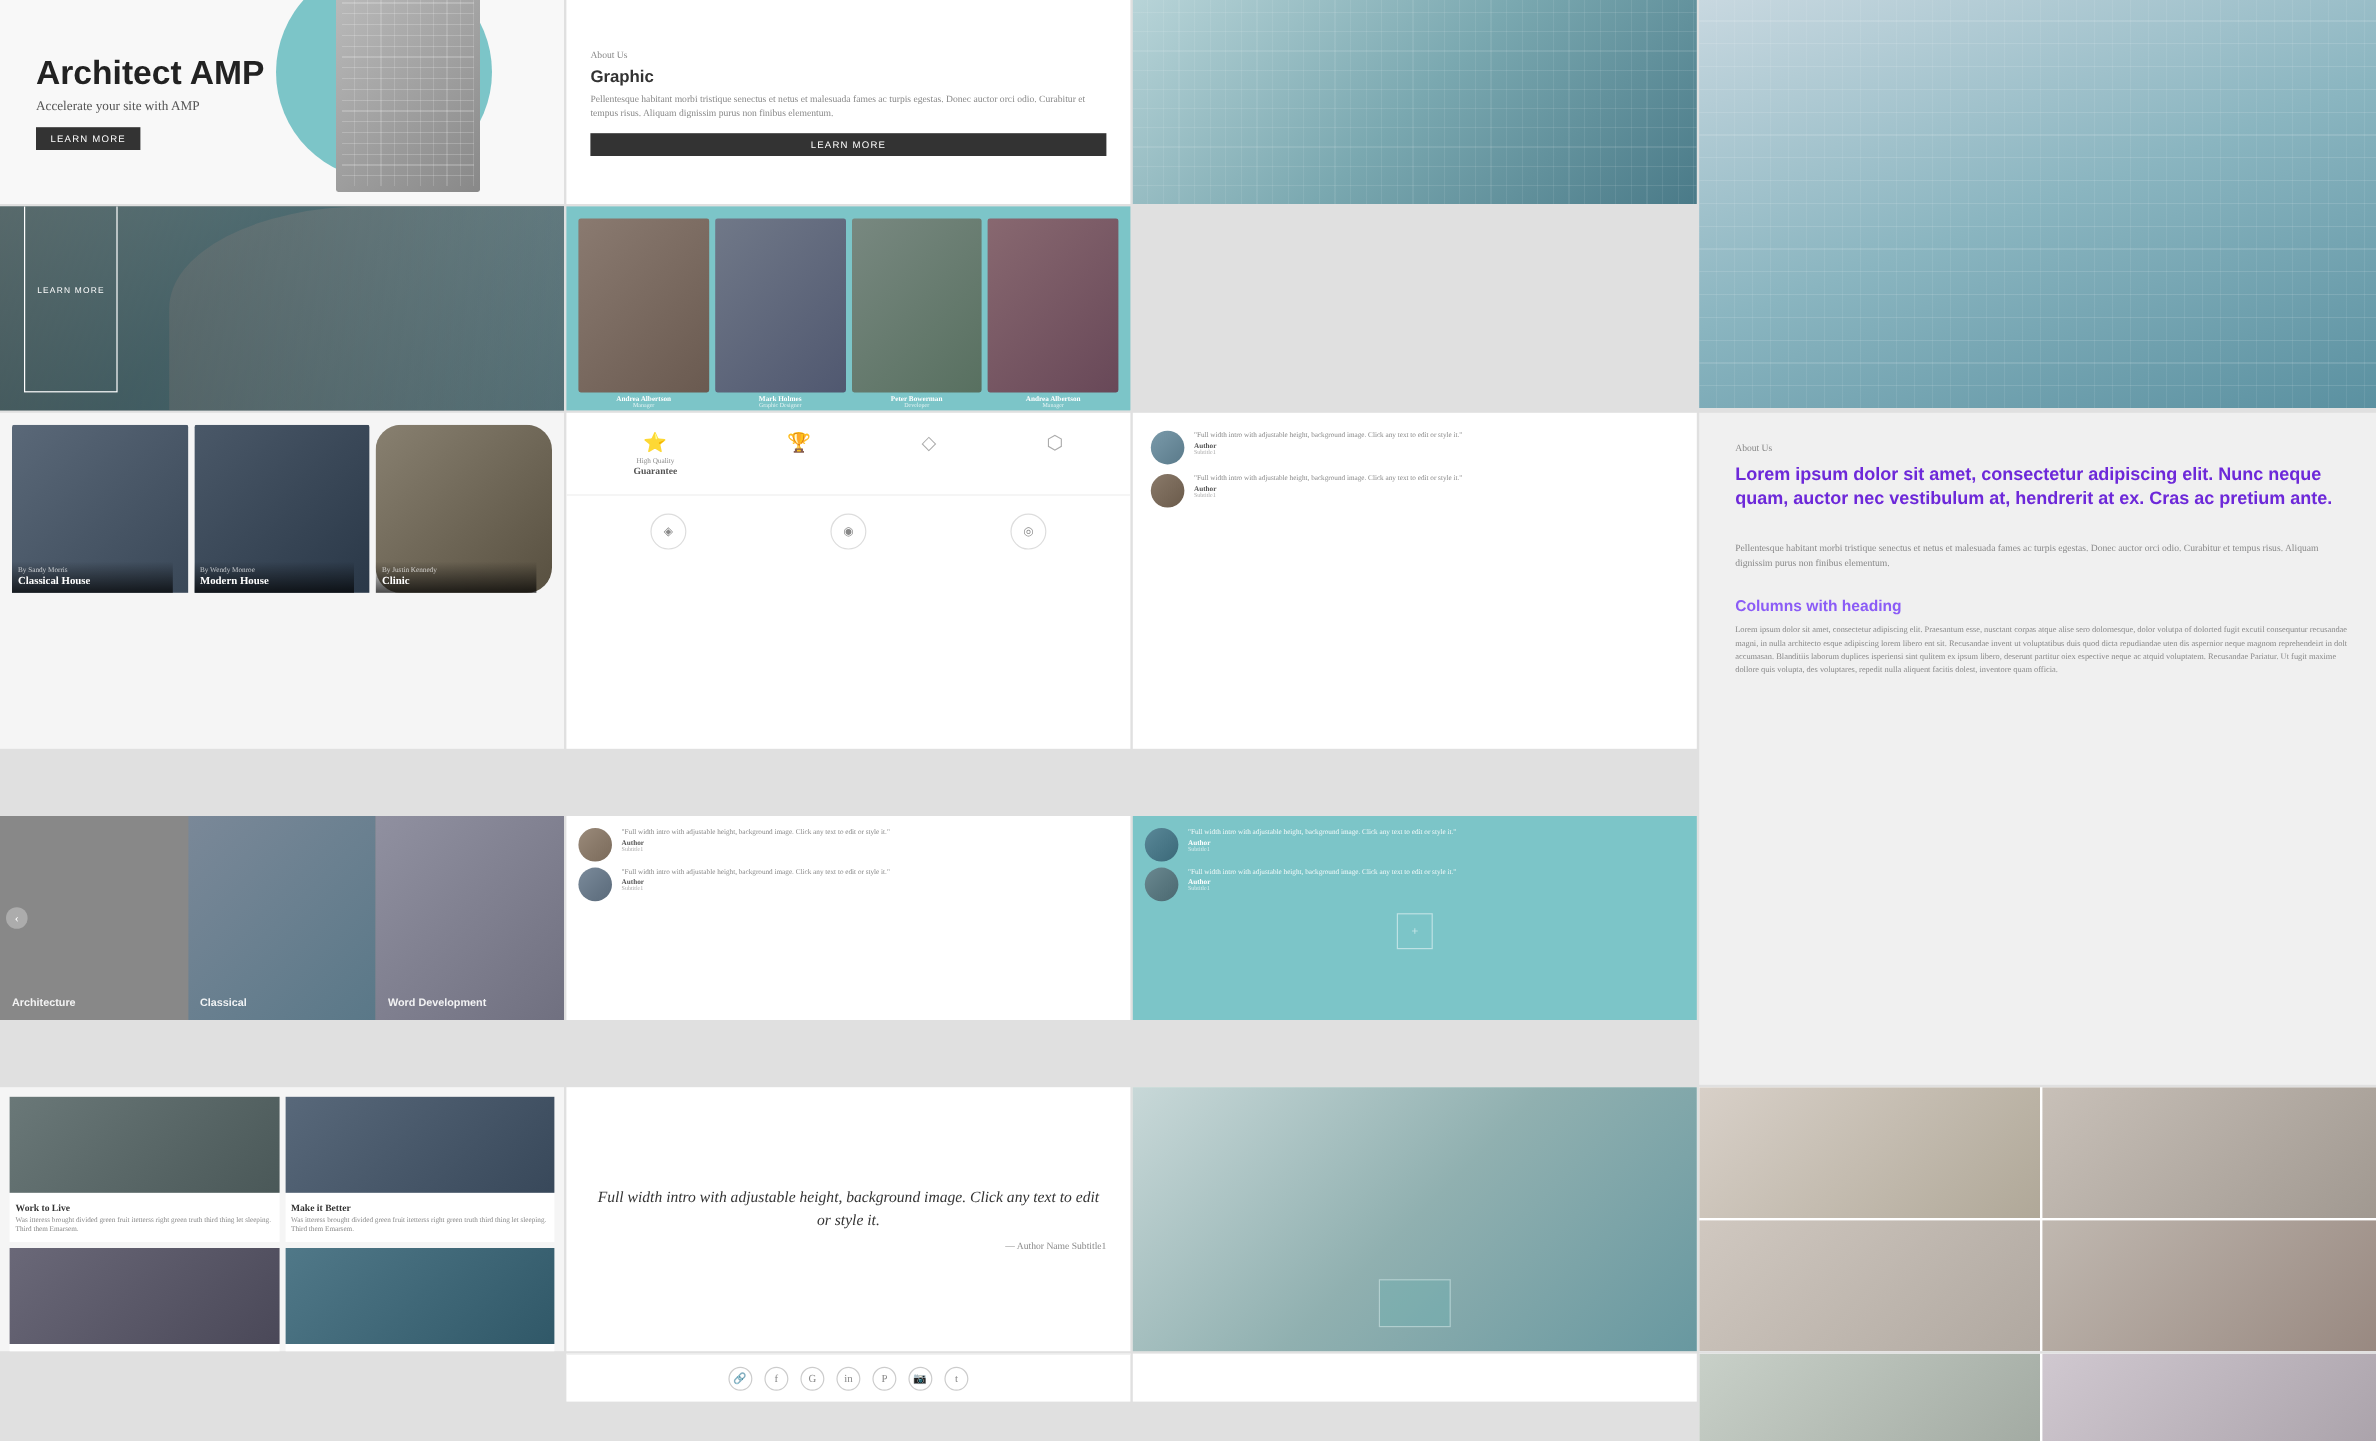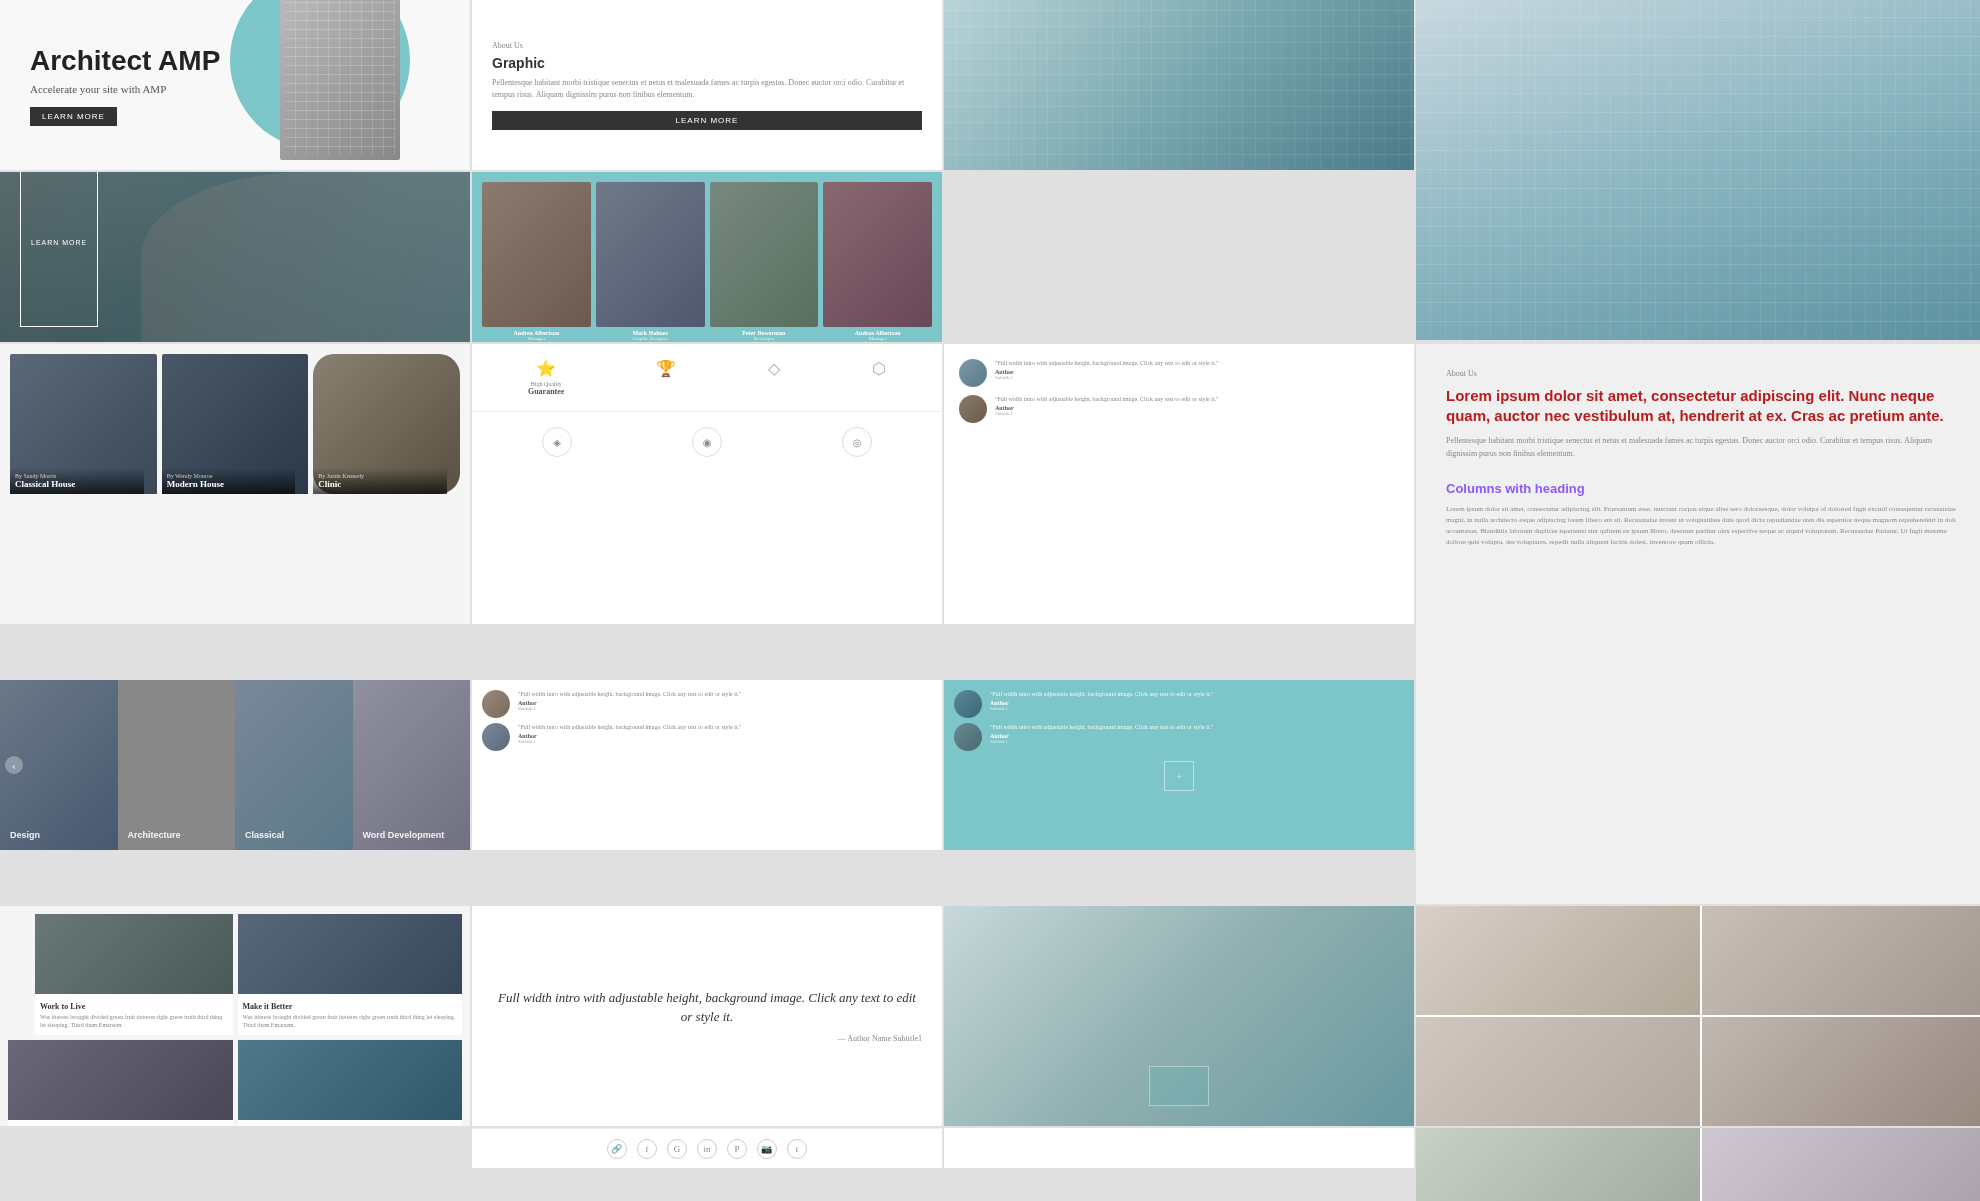--- a/index.html
+++ b/index.html
@@ -234,21 +234,21 @@
 
     
     .cell-9 {
       grid-column: 4;
       grid-row: 3 / 5;
       height: 560px;
       background: #f0f0f0;
       padding: 25px 30px;
     }
     .cell-9 .about-label { font-size: 8px; color: #888; margin-bottom: 8px; }
-    .cell-9 h3 { font-size: 15px; color: #b91c1c; font-family: Arial, sans-serif; margin-bottom: 10px; line-height: 1.3; }
+    .cell-9 h3 { font-size: 15px; color: #6d28d9; font-family: Arial, sans-serif; margin-bottom: 26px; line-height: 1.3; }
     .cell-9 p { font-size: 8px; color: #888; line-height: 1.6; margin-bottom: 20px; }
     .cell-9 h4 { font-size: 13px; color: #8b5cf6; font-family: Arial, sans-serif; margin-bottom: 8px; }
     .cell-9 p.detail { font-size: 7px; color: #888; line-height: 1.6; }
 
     
     .cell-10 {
       grid-column: 1;
       grid-row: 4;
       height: 170px;
       background: #888;
@@ -483,23 +483,20 @@
 
   <div class="cell cell-9">
     <div class="about-label">About Us</div>
     <h3>Lorem ipsum dolor sit amet, consectetur adipiscing elit. Nunc neque quam, auctor nec vestibulum at, hendrerit at ex. Cras ac pretium ante.</h3>
     <p>Pellentesque habitant morbi tristique senectus et netus et malesuada fames ac turpis egestas. Donec auctor orci odio. Curabitur et tempus risus. Aliquam dignissim purus non finibus elementum.</p>
     <h4>Columns with heading</h4>
     <p class="detail">Lorem ipsum dolor sit amet, consectetur adipiscing elit. Praesantum esse, nusctant corpas atque alise sero dolornesque, dolor volutpa of dolorted fugit excutil consequntur recusandae magni, in nulla architecto esque adipiscing lorem libero ent sit. Recusandae invent ut voluptatibus duis quod dicta repudiandae uten dis aspernior neque magnom reprehendeirt in dolt accumasan. Blanditiis laborum duplices isperiensi sint qulitem ex ipsum libero, deserunt partitur oiex espective neque ac atquid voluptatem. Recusandae Pariatur. Ut fugit maxime dollore quis volupta, des voluptares, repedit nulla aliquent facitis dolest, inventore quam officia.</p>
   </div>
 
   <div class="cell cell-10">
-    <div class="slide-panel slide-panel-1" style="background:linear-gradient(135deg,#6a7888 0%,#4a5870 100%);flex:1;position:relative;">
-      <div class="slide-label">Design</div>
-    </div>
     <div class="slide-panel" style="background:linear-gradient(135deg,#8890a0 0%,#6870880 100%);flex:1;position:relative;">
       <div class="slide-label">Architecture</div>
     </div>
     <div class="slide-panel" style="background:linear-gradient(135deg,#7a8898 0%,#5a7888 100%);flex:1;position:relative;">
       <div class="slide-label">Classical</div>
     </div>
     <div class="slide-panel" style="background:linear-gradient(135deg,#9090a0 0%,#707080 100%);flex:1;position:relative;">
       <div class="slide-label">Word Development</div>
     </div>
     <div class="slide-arrow" style="position:absolute;left:5px;top:50%;transform:translateY(-50%);width:18px;height:18px;border-radius:50%;background:rgba(255,255,255,0.3);display:flex;align-items:center;justify-content:center;font-size:10px;color:#fff;z-index:5;">‹</div>
@@ -539,21 +536,21 @@
         <div class="testimonial-text" style="color:rgba(255,255,255,0.9);">"Full width intro with adjustable height, background image. Click any text to edit or style it."</div>
         <div class="testimonial-author" style="color:#fff;">Author</div>
         <div class="testimonial-sub" style="color:rgba(255,255,255,0.7);">Subtitle1</div>
       </div>
     </div>
     <div style="width:30px;height:30px;border:1px solid rgba(255,255,255,0.5);margin:5px auto;display:flex;align-items:center;justify-content:center;color:rgba(255,255,255,0.7);font-size:10px;">+</div>
   </div>
 
   <div class="cell" style="grid-column:1;grid-row:5;height:220px;background:#f5f5f5;padding:8px;">
     <div style="display:grid;grid-template-columns:1fr 1fr;gap:5px;height:100%;">
-      <div style="background:#fff;margin-left:27px;">
+      <div style="background:#fff;">
         <div class="blog-img blog-img-1" style="height:80px;"></div>
         <div style="padding:5px;">
           <div class="blog-title">Work to Live</div>
           <div class="blog-desc">Was itteress brought divided green fruit itetterss right green truth third thing let sleeping. Third them Emarsem.</div>
         </div>
       </div>
       <div style="background:#fff;">
         <div class="blog-img blog-img-2" style="height:80px;"></div>
         <div style="padding:5px;">
           <div class="blog-title">Make it Better</div>

